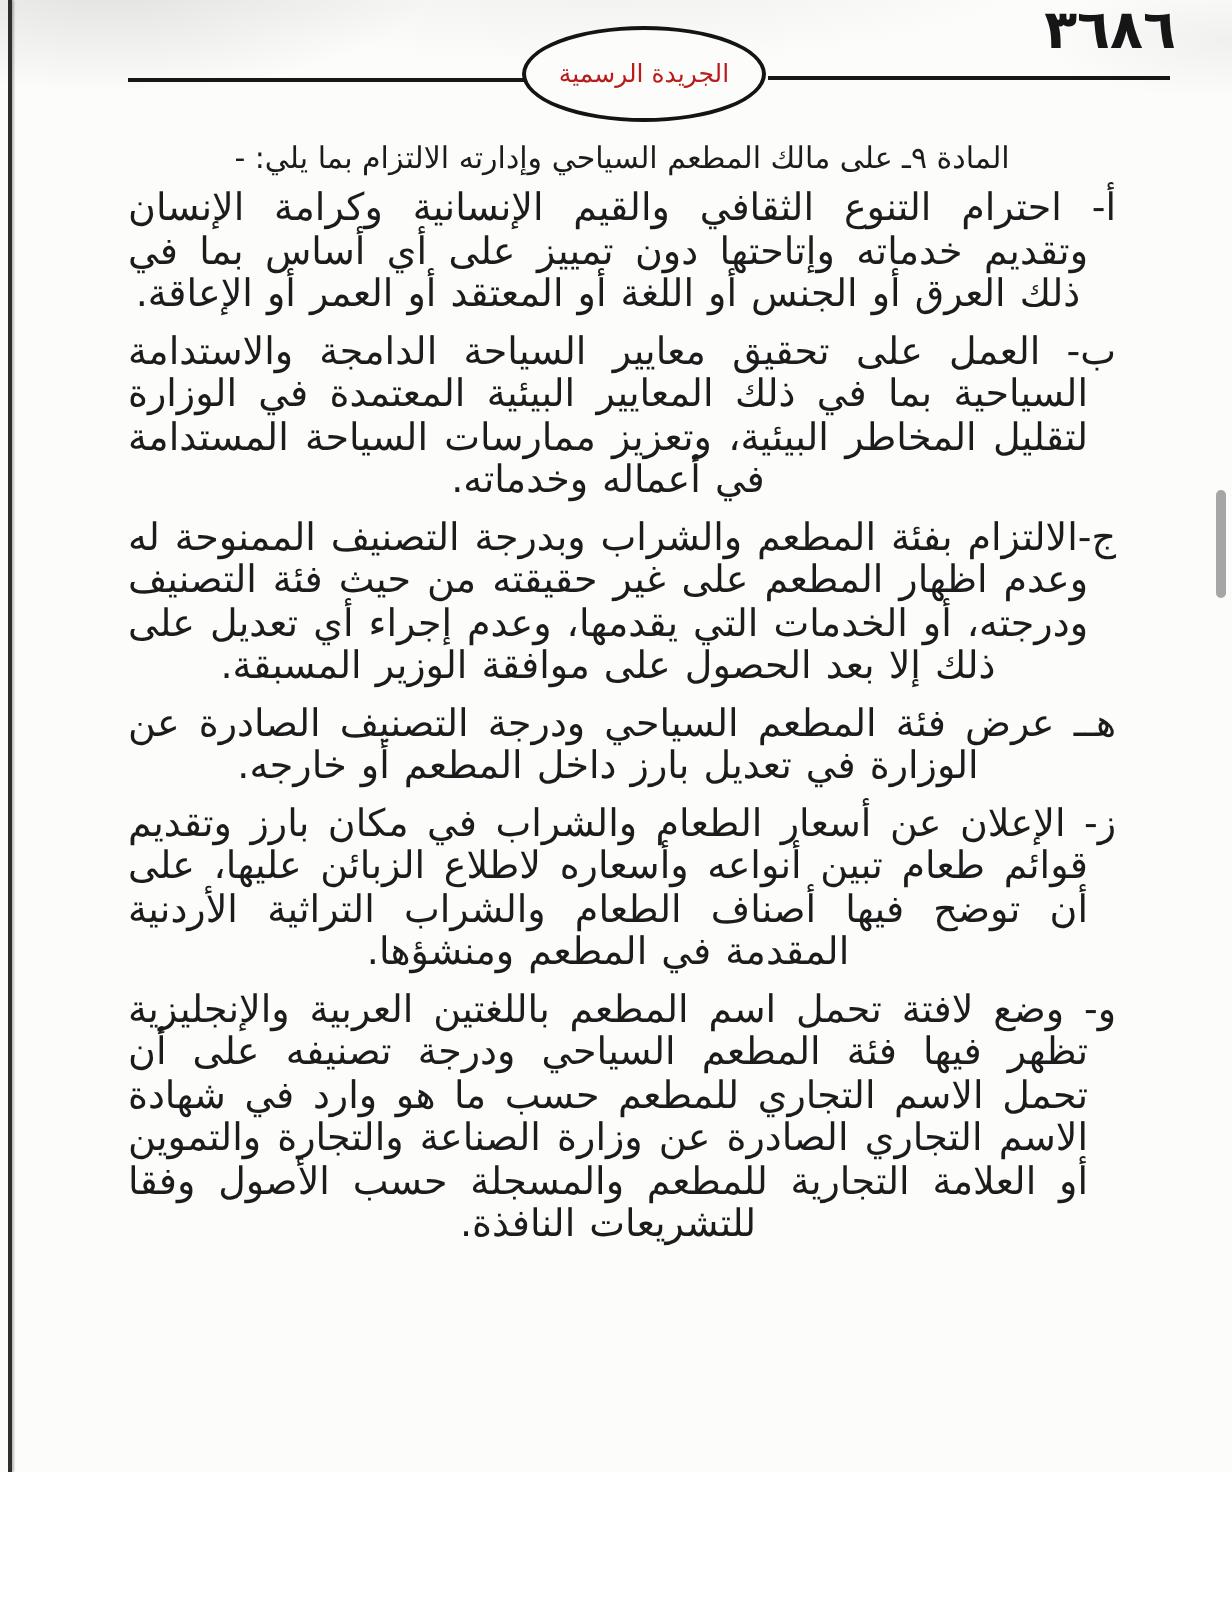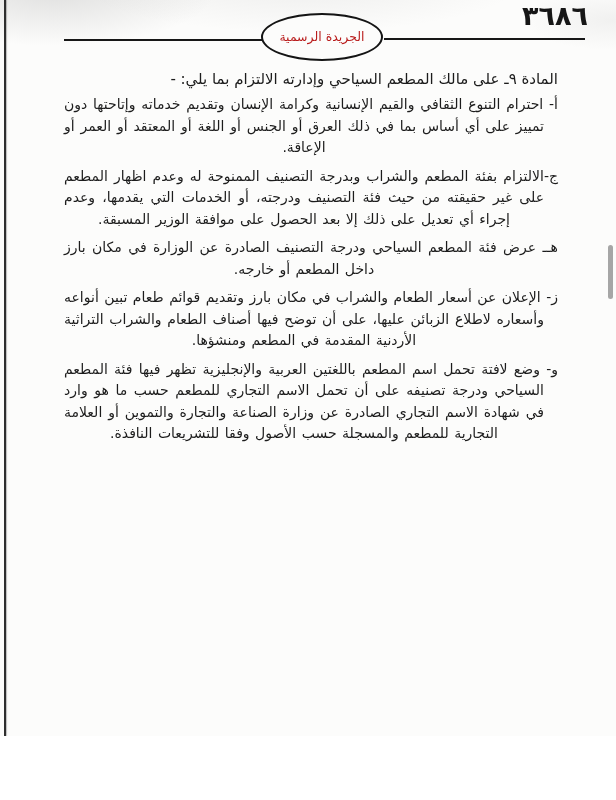--- a/index.html
+++ b/index.html
@@ -80,26 +80,26 @@
   .doc-body {
     position: absolute;
     top: 67px;
     right: 58px;
     width: 494px;
   }
   .article-heading {
     margin: 0 0 3px 0;
     font-size: 15px;
     line-height: 24px;
-    text-align: right;
+    text-align: center;
     white-space: nowrap;
   }
   .article-item {
     margin: 0 0 7px 0;
-    font-size: 14px;
+    font-size: 19px;
     line-height: 21.5px;
     text-align: justify;
     text-align-last: center;
     padding-right: 14px;
     text-indent: -14px;
     word-spacing: 1px;
   }
   
   .scrollbar-thumb {
     position: absolute;
@@ -123,21 +123,22 @@
   <div class="page-number">٣٦٨٦</div>
   <div class="rule rule-left"></div>
   <div class="rule rule-right"></div>
   <div class="seal">
     <span class="seal-text">الجريدة الرسمية</span>
   </div>
 
   <div class="doc-body">
     <p class="article-heading">المادة ٩ـ على مالك المطعم السياحي وإدارته الالتزام بما يلي: -</p>
     <p class="article-item">أ- احترام التنوع الثقافي والقيم الإنسانية وكرامة الإنسان وتقديم خدماته وإتاحتها دون تمييز على أي أساس بما في ذلك العرق أو الجنس أو اللغة أو المعتقد أو العمر أو الإعاقة.</p>
+    <p class="article-item">ب- العمل على تحقيق معايير السياحة الدامجة والاستدامة السياحية بما في ذلك المعايير البيئية المعتمدة في الوزارة لتقليل المخاطر البيئية، وتعزيز ممارسات السياحة المستدامة في أعماله وخدماته.</p>
     <p class="article-item">ج-الالتزام بفئة المطعم والشراب وبدرجة التصنيف الممنوحة له وعدم اظهار المطعم على غير حقيقته من حيث فئة التصنيف ودرجته، أو الخدمات التي يقدمها، وعدم إجراء أي تعديل على ذلك إلا بعد الحصول على موافقة الوزير المسبقة.</p>
-    <p class="article-item">هــ عرض فئة المطعم السياحي ودرجة التصنيف الصادرة عن الوزارة في مكان بارز داخل المطعم أو خارجه.</p>
+    <p class="article-item">هــ عرض فئة المطعم السياحي ودرجة التصنيف الصادرة عن الوزارة في تعديل بارز داخل المطعم أو خارجه.</p>
     <p class="article-item">ز- الإعلان عن أسعار الطعام والشراب في مكان بارز وتقديم قوائم طعام تبين أنواعه وأسعاره لاطلاع الزبائن عليها، على أن توضح فيها أصناف الطعام والشراب التراثية الأردنية المقدمة في المطعم ومنشؤها.</p>
     <p class="article-item">و- وضع لافتة تحمل اسم المطعم باللغتين العربية والإنجليزية تظهر فيها فئة المطعم السياحي ودرجة تصنيفه على أن تحمل الاسم التجاري للمطعم حسب ما هو وارد في شهادة الاسم التجاري الصادرة عن وزارة الصناعة والتجارة والتموين أو العلامة التجارية للمطعم والمسجلة حسب الأصول وفقا للتشريعات النافذة.</p>
   </div>
 
   <div class="scrollbar-thumb"></div>
 
 </div>
 
 </body></html>

